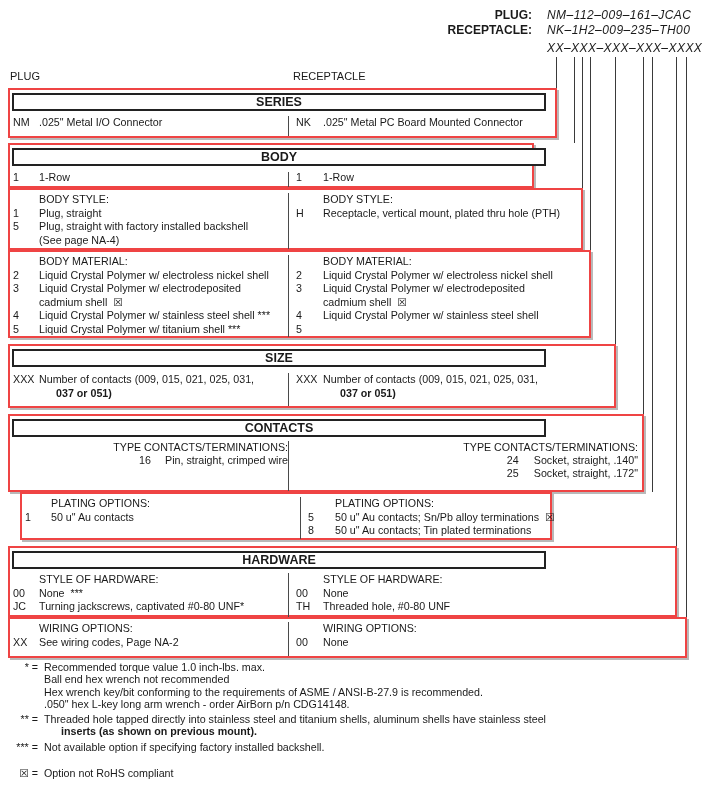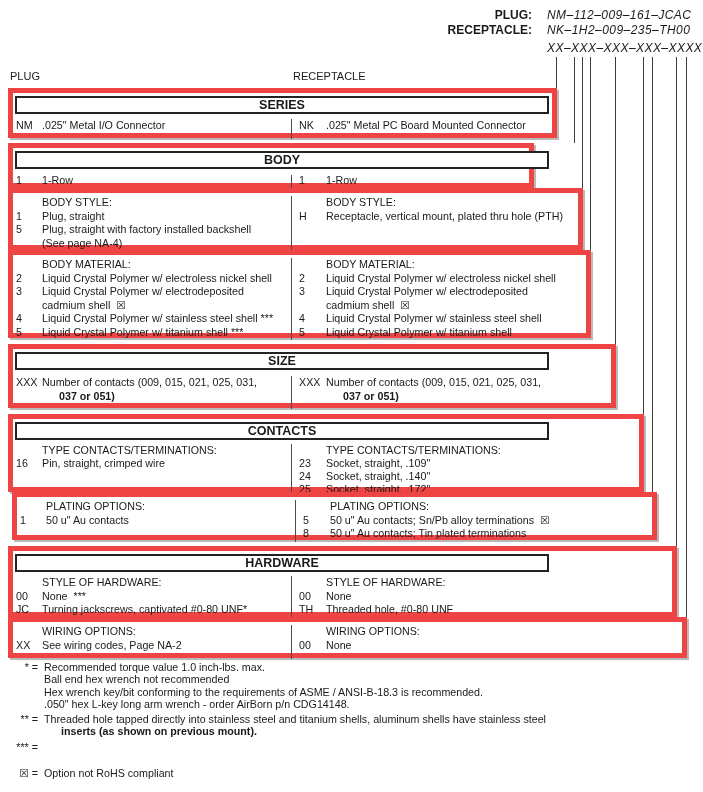--- a/index.html
+++ b/index.html
@@ -3,28 +3,28 @@
 <meta charset="utf-8">
 <style>
   html,body{margin:0;padding:0;background:#fff;}
   .canvas{position:relative;width:703px;height:792px;background:#fff;overflow:hidden;
           font-family:"Liberation Sans","DejaVu Sans",sans-serif;color:#1a1a1a;}
   
   .pnlab{position:absolute;left:420px;width:112px;text-align:right;font-size:12px;font-weight:bold;white-space:pre;}
   .pnval{position:absolute;left:547px;font-size:12px;letter-spacing:.45px;white-space:pre;font-style:italic;}
   .collabel{position:absolute;top:70px;font-size:11px;white-space:pre;}
   
-  .box{position:absolute;box-sizing:border-box;border:5px solid #ef4444;background:transparent;
+  .box{position:absolute;box-sizing:border-box;border:2px solid #ef4444;background:transparent;
        box-shadow:2px 2px 0 #b9b9b9;}
   .hdr{position:absolute;left:2px;top:3px;width:534px;height:18px;box-sizing:border-box;
        border:2px solid #222;background:#fff;text-align:center;font-weight:bold;
        font-size:12.5px;line-height:14px;}
   .col{position:absolute;font-size:10.7px;}
   .col .row{display:flex;line-height:13.5px;white-space:pre;}
-  .tight .row{line-height:13px;}
+  .tight .row{line-height:13px;justify-content:flex-end;}
   .c{flex:0 0 26px;}
   .col.r .c{flex:0 0 27px;}
   .ind1{padding-left:17px;font-weight:bold;}
   .vdiv{position:absolute;left:278px;width:1px;background:#4a4a4a;}
   
   .vline{position:absolute;width:1px;background:#3a3a3a;}
   
   .fnotes{position:absolute;left:8px;top:661px;font-size:10.7px;}
   .fn{display:flex;line-height:12.3px;white-space:pre;}
   .fs{flex:0 0 30px;text-align:right;padding-right:6px;}
@@ -162,21 +162,20 @@
       <div class="row">
         <span class="c"></span>
         <span class="t">cadmium shell  ☒</span>
       </div>
       <div class="row">
         <span class="c">4</span>
         <span class="t">Liquid Crystal Polymer w/ stainless steel shell</span>
       </div>
       <div class="row">
         <span class="c">5</span>
-        <span class="t">Liquid Crystal Polymer w/ titanium shell</span>
       </div>
     </div>
   </div>
 
   <div class="box" style="left:8px;top:344px;width:608px;height:64px">
     <div class="hdr">SIZE</div>
     <div class="vdiv" style="top:27px;height:33px"></div>
     <div class="col" style="left:3px;top:27px;width:275px">
       <div class="row">
         <span class="c">XXX</span>
@@ -207,35 +206,31 @@
       <div class="row">
         <span class="c">16</span>
         <span class="t">Pin, straight, crimped wire</span>
       </div>
     </div>
     <div class="col r" style="left:286px;top:25px;right:4px">
       <div class="row">
         <span class="c"></span><span class="t">TYPE CONTACTS/TERMINATIONS:</span>
       </div>
       <div class="row">
-        <span class="c">23</span>
-        <span class="t">Socket, straight, .109"</span>
-      </div>
-      <div class="row">
         <span class="c">24</span>
         <span class="t">Socket, straight, .140"</span>
       </div>
       <div class="row">
         <span class="c">25</span>
         <span class="t">Socket, straight, .172"</span>
       </div>
     </div>
   </div>
 
-  <div class="box" style="left:12px;top:492px;width:645px;height:48px">
+  <div class="box" style="left:20px;top:492px;width:532px;height:48px">
     <div class="vdiv" style="top:3px;height:42px"></div>
     <div class="col" style="left:3px;top:3px;width:275px">
       <div class="row">
         <span class="c"></span><span class="t">PLATING OPTIONS:</span>
       </div>
       <div class="row">
         <span class="c">1</span>
         <span class="t">50 u" Au contacts</span>
       </div>
     </div>
@@ -311,36 +306,37 @@
     <div class="fn">
       <span class="fs">* =</span>
       <span class="ft">Recommended torque value 1.0 inch-lbs. max.</span>
     </div>
     <div class="fn">
       <span class="fs"></span>
       <span class="ft">Ball end hex wrench not recommended</span>
     </div>
     <div class="fn">
       <span class="fs"></span>
-      <span class="ft">Hex wrench key/bit conforming to the requirements of ASME / ANSI-B-18.3 is recommended.</span>
+      <span class="ft">Hex wrench key/bit conforming to the requirements of ASME / ANSI-B-27.9 is recommended.</span>
     </div>
     <div class="fn">
       <span class="fs"></span>
       <span class="ft">.050" hex L-key long arm wrench - order AirBorn p/n CDG14148.</span>
     </div>
     <div class="fn gap2">
       <span class="fs">** =</span>
       <span class="ft">Threaded hole tapped directly into stainless steel and titanium shells, aluminum shells have stainless steel</span>
     </div>
     <div class="fn">
       <span class="fs"></span>
       <span class="ft ind1">inserts (as shown on previous mount).</span>
     </div>
     <div class="fn gap2">
       <span class="fs">*** =</span>
+      <span class="ft">Not available option if specifying factory installed backshell.</span>
     </div>
     <div class="fn gap3">
       <span class="fs">☒ =</span>
       <span class="ft">Option not RoHS compliant</span>
     </div>
   </div>
 
 </div>
 
 </body></html>

